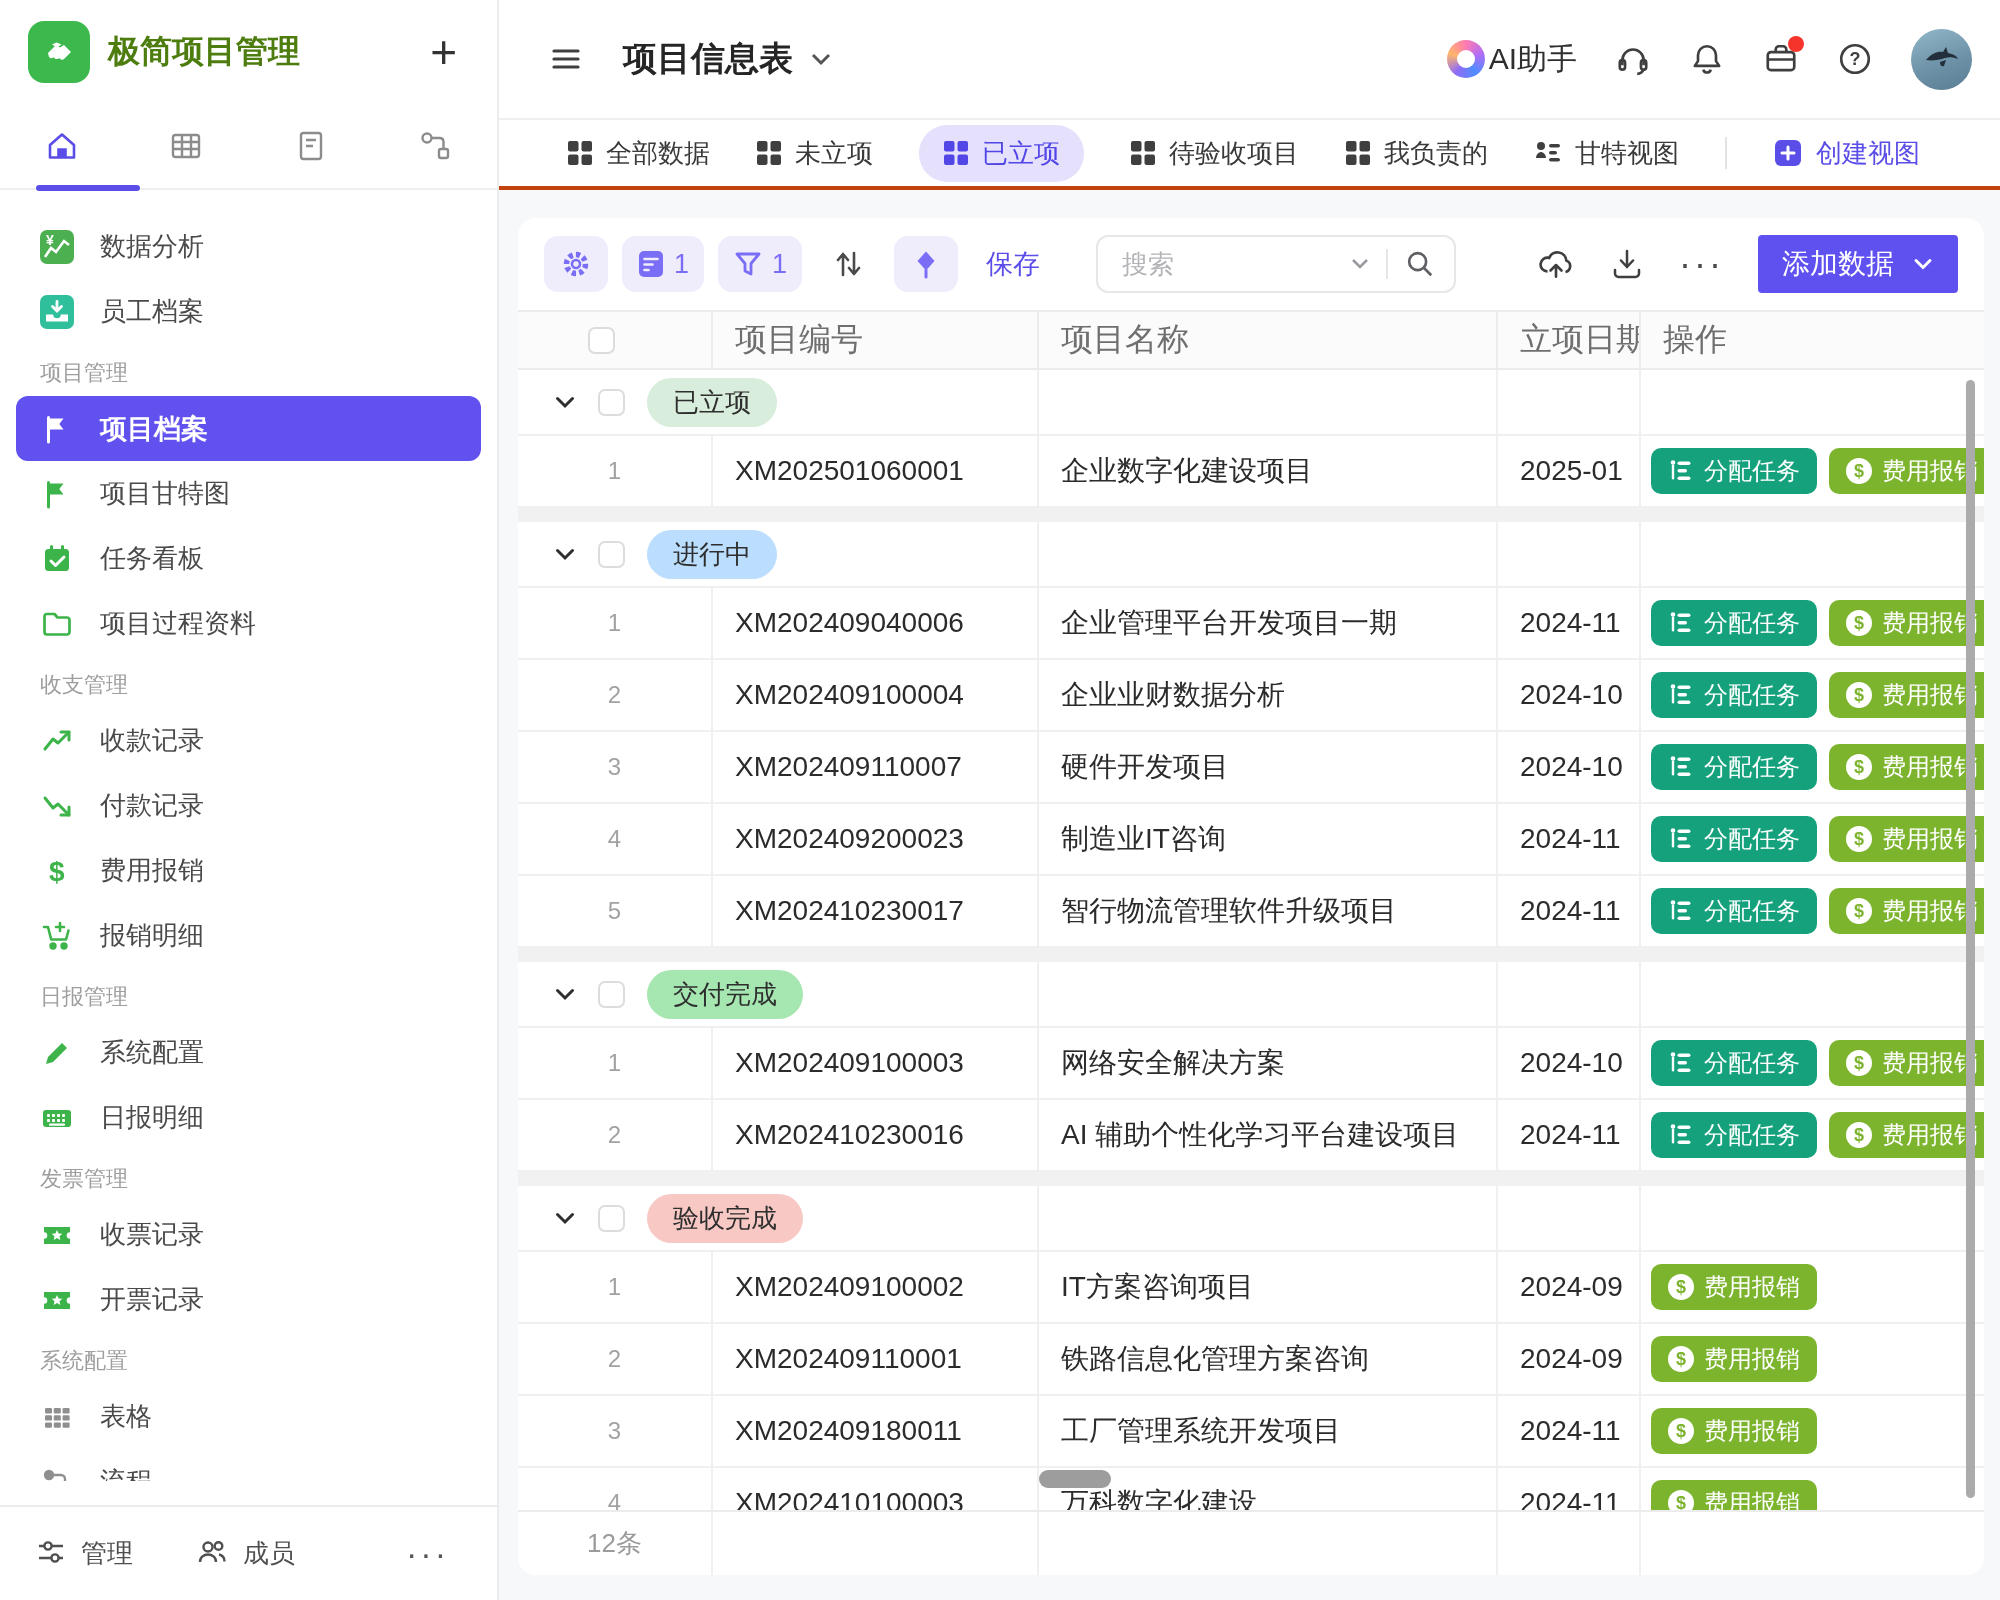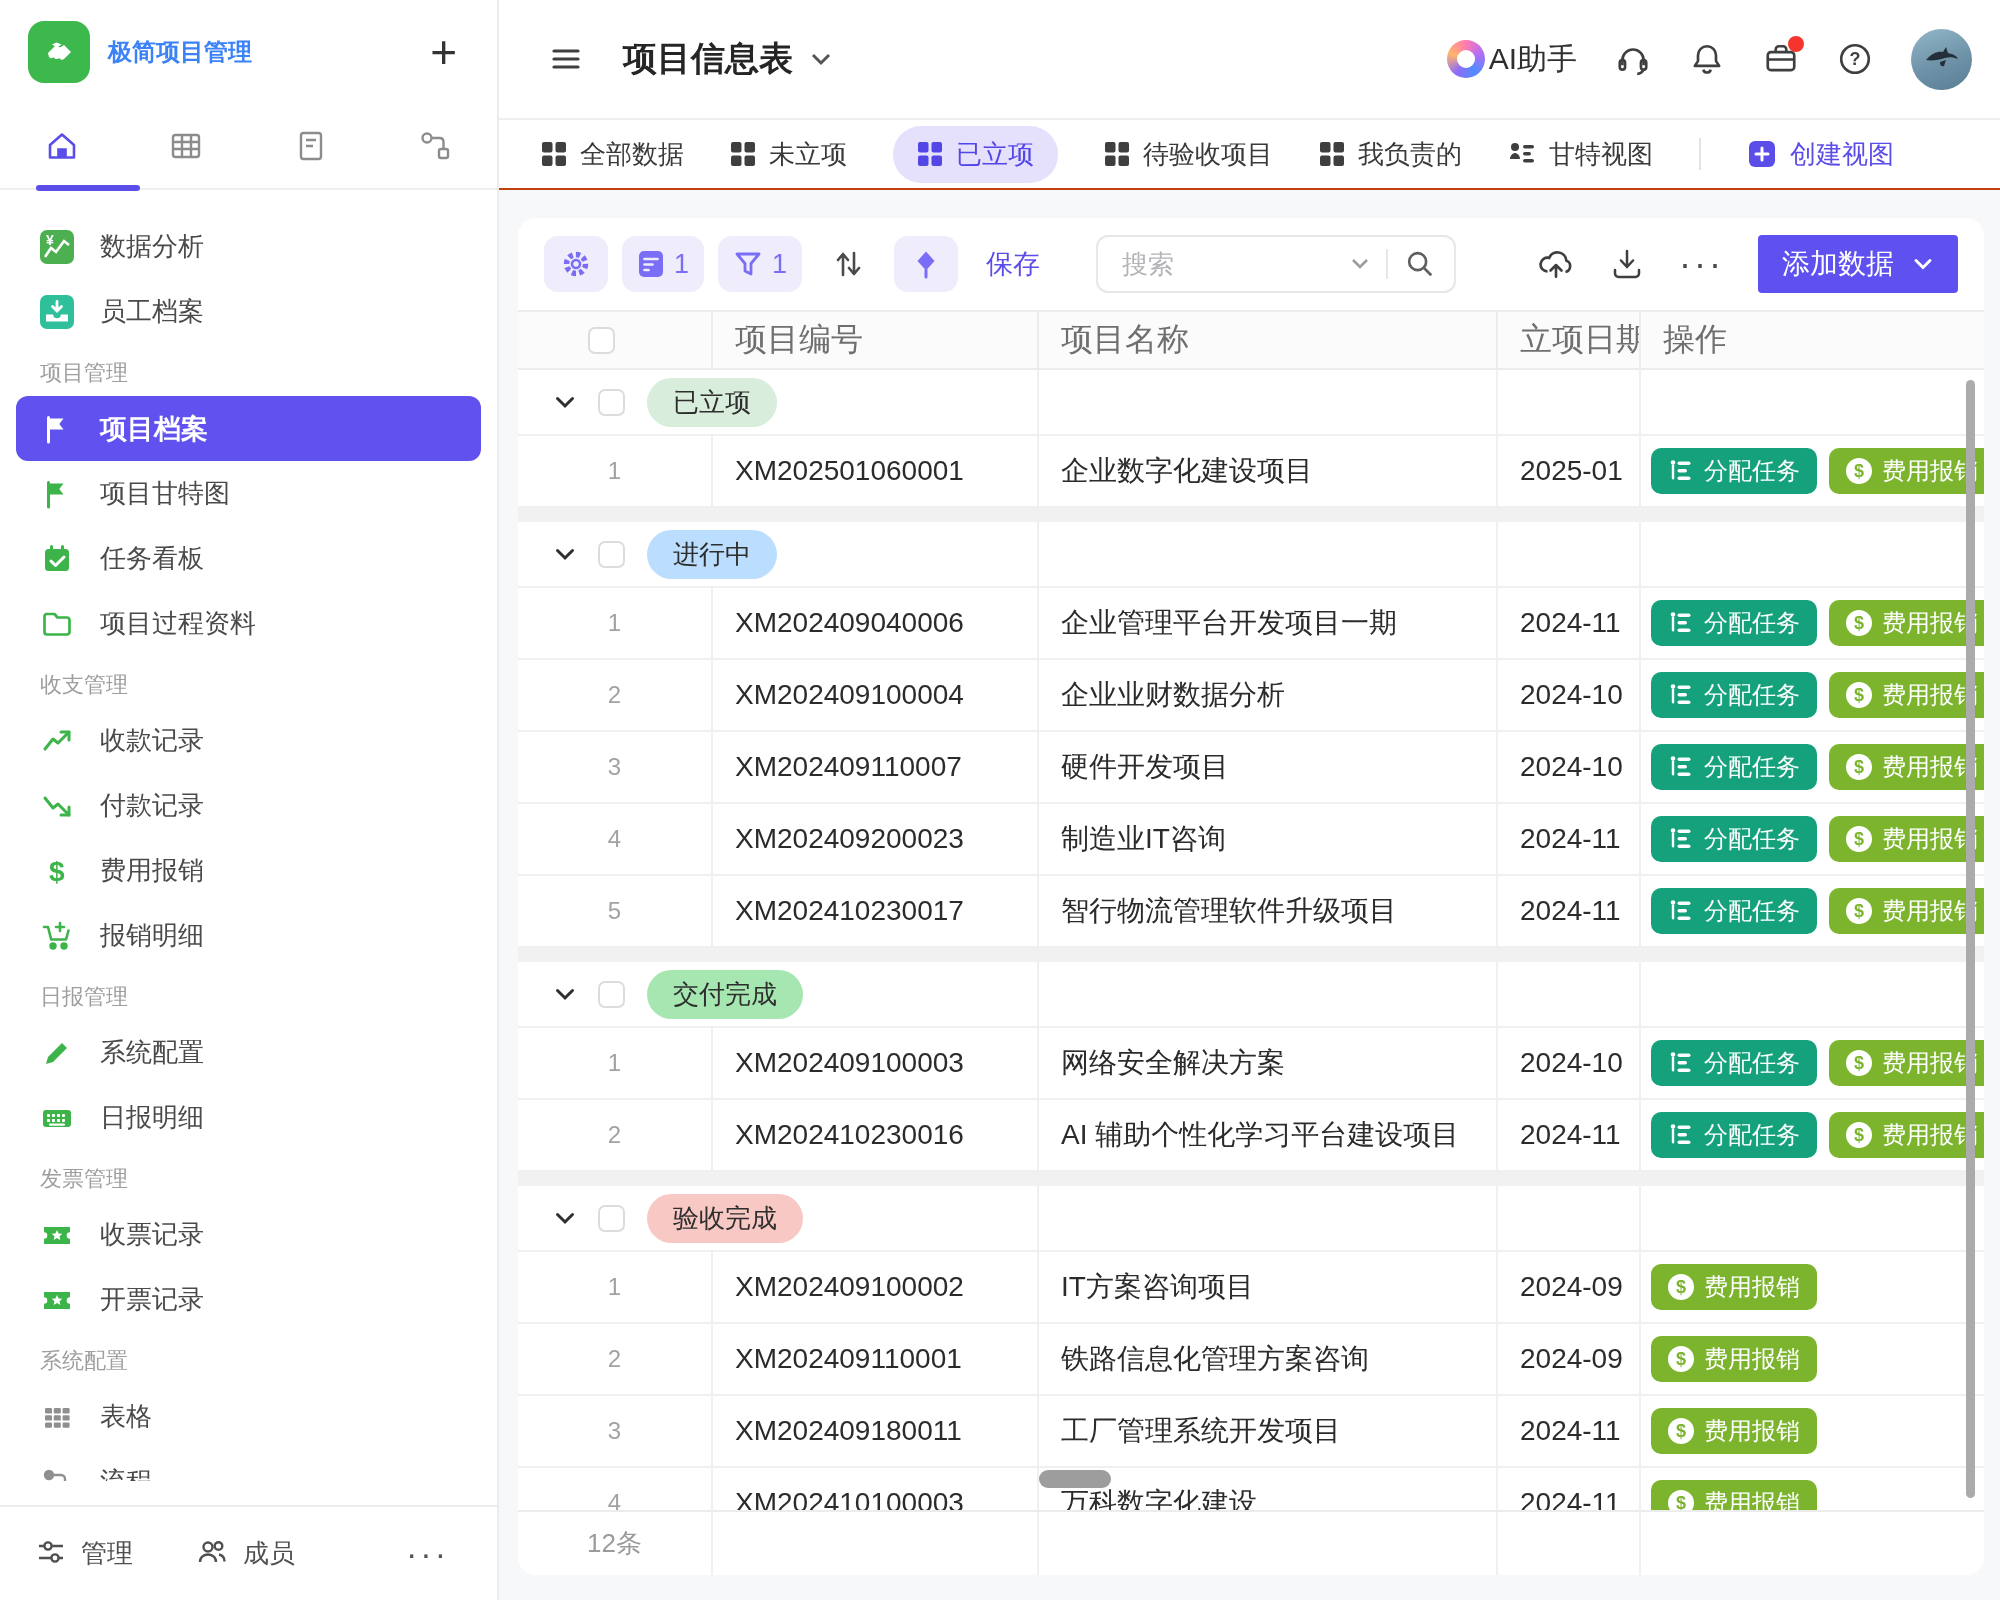--- a/index.html
+++ b/index.html
@@ -5,21 +5,21 @@
 *{margin:0;padding:0;box-sizing:border-box}
 html,body{width:2000px;height:1600px;overflow:hidden;background:#fff;
   font-family:"Liberation Sans","DejaVu Sans",sans-serif;color:#2b2b2b}
 #app{display:flex;width:2000px;height:1600px}
 svg{display:block}
 
 
 #sidebar{position:relative;width:499px;flex:none;height:1600px;background:#fff;border-right:2px solid #ECECEC}
 .logo-row{height:104px;display:flex;align-items:center;padding:0 40px 0 28px}
 .logo{width:62px;height:62px;border-radius:16px;background:#3CB84C;display:flex;align-items:center;justify-content:center;flex:none}
-.app-title{font-size:24px;font-weight:bold;color:#3b82f6;margin-left:18px;white-space:nowrap}
+.app-title{font-size:32px;font-weight:bold;color:#4d7c0f;margin-left:18px;white-space:nowrap}
 .plus-btn{margin-left:auto;font-size:46px;font-weight:300;color:#333;line-height:1}
 .side-tabs{position:relative;height:86px;display:flex;border-bottom:2px solid #EFEFEF}
 .side-tab{flex:1;display:flex;align-items:center;justify-content:center;color:#8C8C8C}
 .side-tab.active{color:#5B4DE8}
 .side-tab-underline{position:absolute;left:36px;bottom:-3px;width:104px;height:6px;border-radius:3px;background:#5B4DE8}
 #side-menu{padding-top:24px;height:1291px;overflow:hidden}
 .m-item{height:65px;display:flex;align-items:center;padding-left:40px;font-size:26px;color:#4a4a4a;white-space:nowrap}
 .m-item .mi{width:34px;height:34px;margin-right:26px;display:flex;align-items:center;justify-content:center;flex:none}
 .m-item.active{margin:0 16px;padding-left:24px;border-radius:12px;background:#6152EF;color:#fff;font-weight:bold;font-size:27px}
 .m-label{height:52px;display:flex;align-items:flex-end;padding:0 0 8px 40px;font-size:22px;color:#9e9e9e}
@@ -36,21 +36,21 @@
 .hdr-right{margin-left:auto;display:flex;align-items:center;gap:38px}
 .ai{display:flex;align-items:center;gap:4px;font-size:30px;color:#2f2f2f}
 .ai-logo{position:relative;width:38px;height:38px;border-radius:50%;
   background:conic-gradient(#ff7ab0,#b06cf7,#4f8dff,#8f6cf7,#ffb56b,#ff7ab0)}
 .ai-logo::after{content:"";position:absolute;inset:10px;background:#fff;border-radius:50%}
 .hicon{position:relative;color:#3f3f3f}
 .red-dot{position:absolute;top:-5px;right:-5px;width:16px;height:16px;border-radius:50%;background:#F5352B}
 .avatar{width:61px;height:61px;border-radius:50%;overflow:hidden;flex:none;
   background:linear-gradient(160deg,#93B7C9 0%,#6E93A8 55%,#597E93 100%);display:flex;align-items:center;justify-content:center}
 
-.view-tabs{height:70px;flex:none;display:flex;align-items:center;gap:46px;background:#fff;border-bottom:2px solid #c2410c;padding-left:42px}
+.view-tabs{height:70px;flex:none;display:flex;align-items:center;gap:46px;background:#fff;border-bottom:4px solid #c2410c;padding-left:68px}
 .vtab{display:flex;align-items:center;gap:13px;font-size:26px;color:#3a3a3a;white-space:nowrap}
 .vtab .vicon{color:#3f3f3f;display:flex}
 .vtab.active{background:#E5E1FC;color:#5346E6;padding:11px 24px;border-radius:28px}
 .vtab.active .vicon{color:#5346E6}
 .vt-divider{width:2px;height:32px;background:#E3E3E6}
 .vtab.create{color:#5B4DE8}
 
 .content{flex:1;background:#F7F8FA;padding:28px 16px 25px 19px;min-height:0}
 .card{position:relative;height:1357px;background:#fff;border-radius:18px;overflow:hidden}
 

